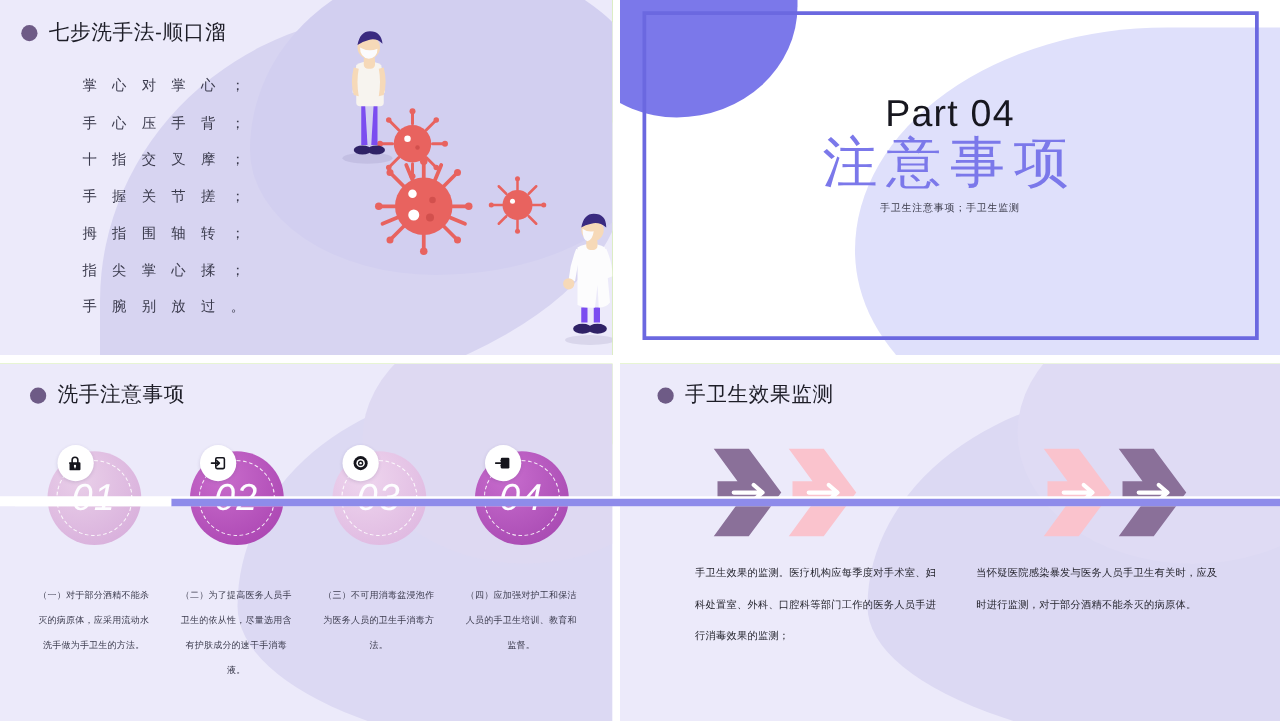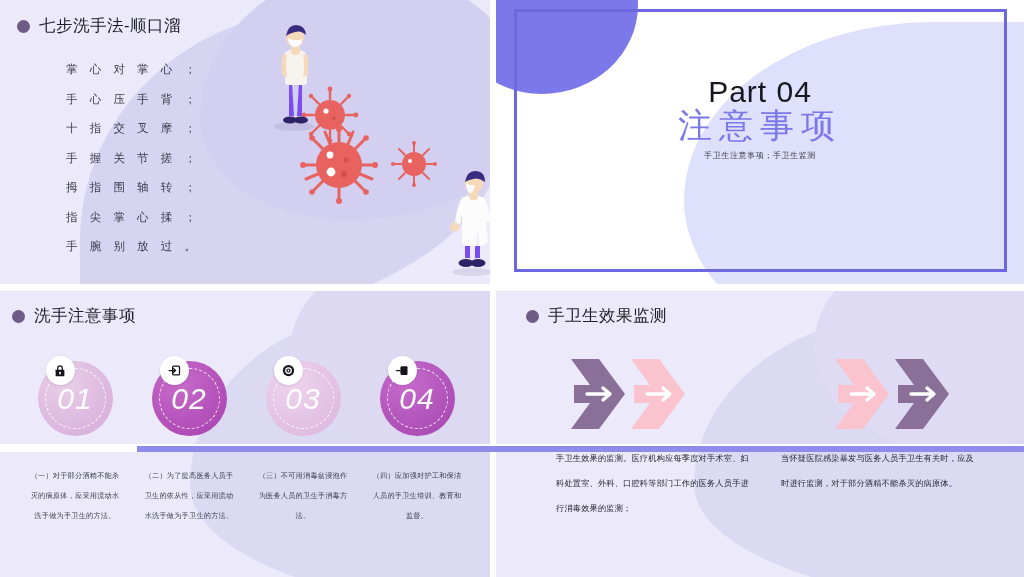--- a/index.html
+++ b/index.html
@@ -1,18 +1,18 @@
 <!DOCTYPE html>
 <html><head>
 <meta charset="utf-8">
 <style>
   html,body{margin:0;padding:0;background:#ffffff;}
   body{width:1024px;height:577px;overflow:hidden;font-family:"Liberation Sans","DejaVu Sans",sans-serif;}
 
-  .deck{position:relative;width:1024px;height:452px;background:#84cc16;}
+  .deck{position:relative;width:1024px;height:405px;background:#84cc16;}
 
   
   .slide{position:absolute;overflow:hidden;background:#ecebf9;}
 
   
   #slide1{left:0;top:0;width:490px;height:284px;background:#eceafa;}
   #slide1 .blob{position:absolute;right:-10px;top:10px;width:420px;height:330px;
       background:#d7d4f1;border-radius:58% 42% 100% 0% / 70% 40% 60% 30%;}
   #slide1 .blob2{position:absolute;right:-40px;top:-30px;width:330px;height:250px;
       background:#d2cff0;border-radius:50% 50% 55% 45% / 60% 55% 45% 40%;}
@@ -33,30 +33,30 @@
   
   #slide2{left:496px;top:0;width:528px;height:284px;background:#ffffff;}
   #slide2 .pblob{position:absolute;left:-48px;top:-56px;width:190px;height:150px;
       background:#7b78ea;border-radius:0 0 60% 58% / 0 0 70% 72%;}
   #slide2 .pblob-b{position:absolute;right:-90px;top:22px;width:430px;height:330px;
       background:#dfe0fb;border-radius:58% 0 0 46% / 54% 0 0 46%;}
   #slide2 .frame{position:absolute;left:18px;top:9px;right:17px;bottom:12px;
       border:3px solid #6b68e0;box-sizing:border-box;}
   .part-wrap{position:absolute;left:0;right:0;top:76px;text-align:center;}
   .part-no{font-size:30px;color:#17171f;letter-spacing:1px;line-height:1.05;font-weight:400;}
-  .part-cn{font-size:34px;color:#7b78ea;letter-spacing:7px;line-height:1.15;margin-top:-2px;}
+  .part-cn{font-size:44px;color:#7b78ea;letter-spacing:7px;line-height:1.15;margin-top:-2px;}
   .part-sub{font-size:8px;color:#3c3c4b;letter-spacing:.6px;margin-top:5px;}
 
   
   #slide3{left:0;top:291px;width:490px;height:286px;background:#eceafa;}
   #slide3 .blobA{position:absolute;right:-30px;top:20px;width:330px;height:300px;
       background:#dcd9f3;border-radius:62% 38% 0% 100% / 58% 42% 58% 42%;}
   #slide3 .blobB{position:absolute;right:-60px;top:-40px;width:260px;height:200px;
       background:#ded9f2;border-radius:50%;}
-  #slide3 .s-head{left:12px;top:14px;}
+  #slide3 .s-head{left:24px;top:14px;}
 
   .circles{position:absolute;left:18px;top:56px;width:458px;display:flex;}
   .circ-col{width:114px;position:relative;}
   .circ{position:relative;width:75px;height:75px;border-radius:50%;margin:14px auto 0;}
   .circ:after{content:"";position:absolute;inset:7px;border:1.4px dashed rgba(255,255,255,.85);border-radius:50%;}
   .circ-num{position:absolute;inset:0;display:flex;align-items:center;justify-content:center;
       font-style:italic;font-size:30px;color:#fdfdff;letter-spacing:1px;}
   .badge{position:absolute;left:8px;top:-5px;width:29px;height:29px;border-radius:50%;
       background:#ffffff;display:flex;align-items:center;justify-content:center;z-index:3;
       box-shadow:0 1px 3px rgba(80,60,110,.18);}
@@ -259,21 +259,21 @@
       <div class="circ-col">
         <div class="circ" style="background:radial-gradient(circle at 35% 28%,#c86ccb,#a63fae);">
           <div class="badge">
             <svg width="15" height="15" viewBox="0 0 24 24">
                 <rect x="9" y="5" width="11" height="14" rx="1.6" fill="none" stroke="#15151c" stroke-width="2"></rect>
                 <path d="M3.5 12h9.5M10.2 8.6 13.6 12l-3.4 3.4" fill="none" stroke="#15151c" stroke-width="2" stroke-linecap="round" stroke-linejoin="round"></path>
               </svg>
           </div>
           <div class="circ-num">02</div>
         </div>
-        <div class="cap">（二）为了提高医务人员手卫生的依从性，应采用流动水洗手做为手卫生的方法。</div>
+        <div class="cap">（二）为了提高医务人员手卫生的依从性，尽量选用含有护肤成分的速干手消毒液。</div>
       </div>
 
       <div class="circ-col">
         <div class="circ" style="background:radial-gradient(circle at 35% 30%,#eed5ee,#dcb3de);">
           <div class="badge">
             <svg width="15" height="15" viewBox="0 0 24 24">
                 <circle cx="12" cy="12" r="9" fill="#15151c"></circle>
                 <circle cx="12" cy="12" r="5.4" fill="#fff"></circle>
                 <circle cx="12" cy="12" r="3.4" fill="#15151c"></circle>
                 <circle cx="12" cy="12" r="1.5" fill="#fff"></circle>

